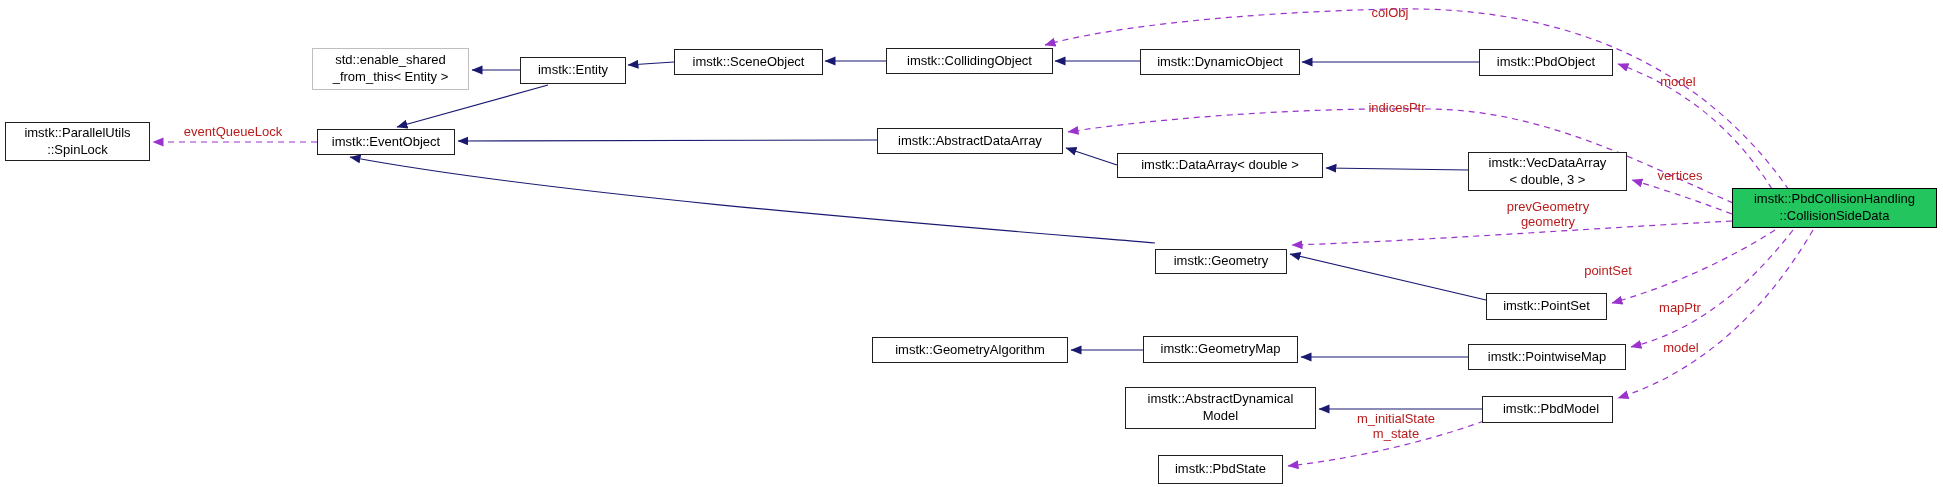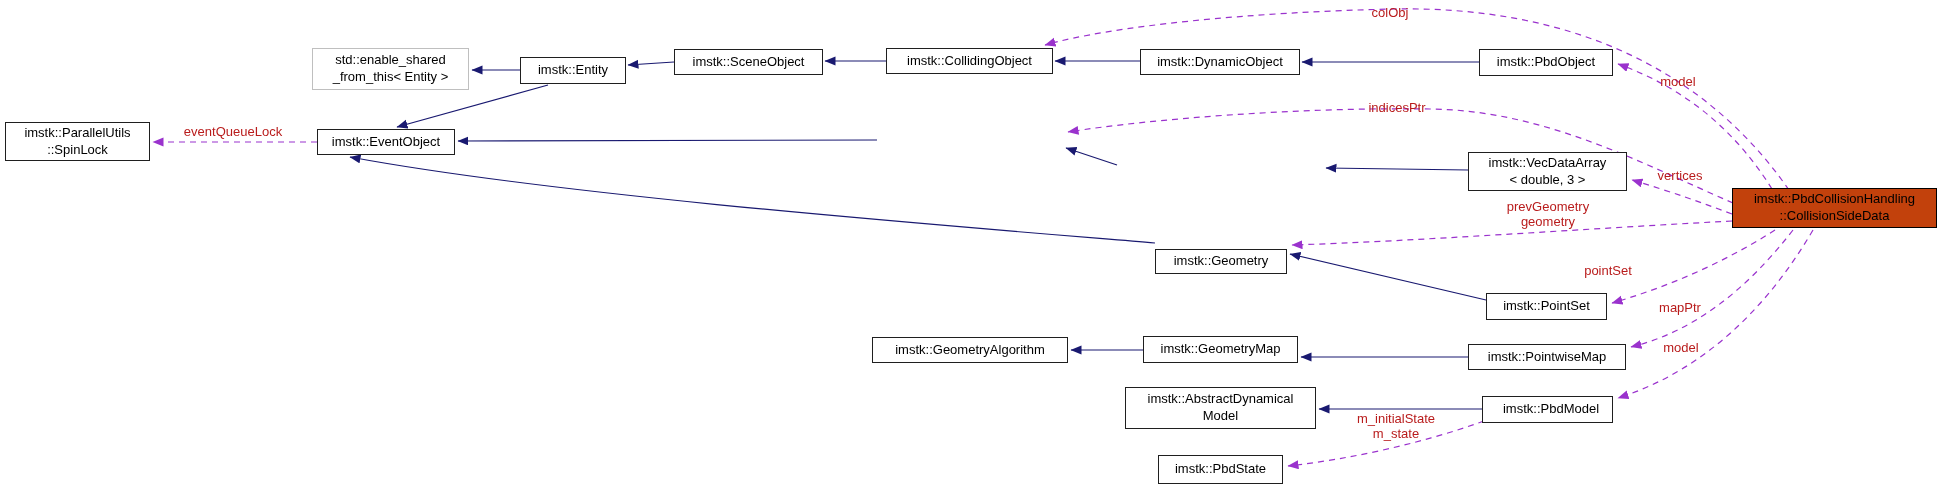--- a/index.html
+++ b/index.html
@@ -17,21 +17,21 @@
     background:#ffffff;
     border:1.2px solid #1f1f1f;
     color:#000000;
     display:flex;align-items:center;justify-content:center;
     text-align:center;
     font-size:13px;line-height:1.28;
     white-space:pre-line;
     cursor:pointer;
   }
   .node.ext{border-color:#bfbfbf;cursor:default;}
-  .node.main{background:#c2410c;border-color:#000000;cursor:default;}
+  .node.main{background:#22c55e;border-color:#000000;cursor:default;}
   .edge-label{
     position:absolute;
     color:#b91c1c;
     font-size:13px;line-height:1.15;
     text-align:center;
     white-space:pre-line;
     transform:translateX(-50%);
   }
   .e-inherit{stroke:#191970;stroke-width:1.2;fill:none;}
   .e-usage{stroke:#9a32cd;stroke-width:1.2;fill:none;stroke-dasharray:6,5;}
@@ -89,21 +89,23 @@
   <div class="node" style="left:674px;top:49px;width:149px;height:26px;">imstk::SceneObject</div>
 
   <div class="node" style="left:886px;top:48px;width:167px;height:26px;">imstk::CollidingObject</div>
 
   <div class="node" style="left:1140px;top:49px;width:160px;height:26px;">imstk::DynamicObject</div>
 
   <div class="node" style="left:1479px;top:49px;width:134px;height:27px;">imstk::PbdObject</div>
 
   <div class="node" style="left:317px;top:129px;width:138px;height:26px;">imstk::EventObject</div>
 
+  <div class="node" style="left:877px;top:128px;width:186px;height:26px;">imstk::AbstractDataArray</div>
 
+  <div class="node" style="left:1117px;top:153px;width:206px;height:25px;">imstk::DataArray&lt; double &gt;</div>
 
   <div class="node" style="left:1468px;top:152px;width:159px;height:39px;">imstk::VecDataArray
 &lt; double, 3 &gt;</div>
 
   <div class="node main" style="left:1732px;top:188px;width:205px;height:40px;">imstk::PbdCollisionHandling
 ::CollisionSideData</div>
 
   <div class="node" style="left:1155px;top:233px;width:132px;height:25px;margin-top:16px;">imstk::Geometry</div>
 
   <div class="node" style="left:1486px;top:293px;width:121px;height:27px;">imstk::PointSet</div>

